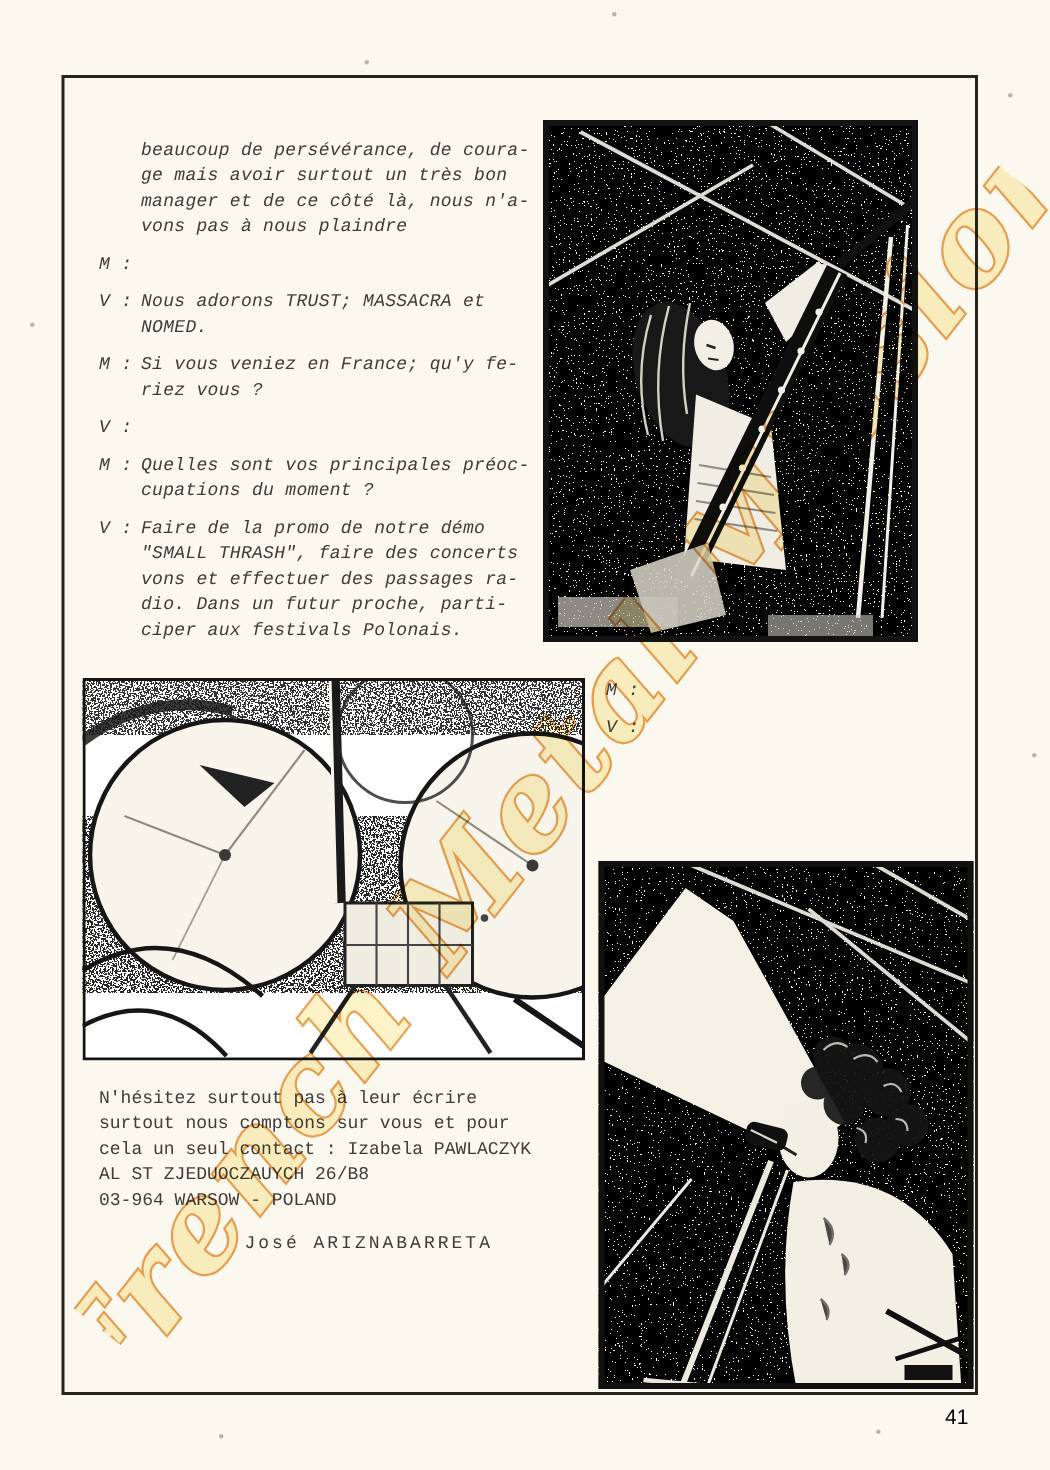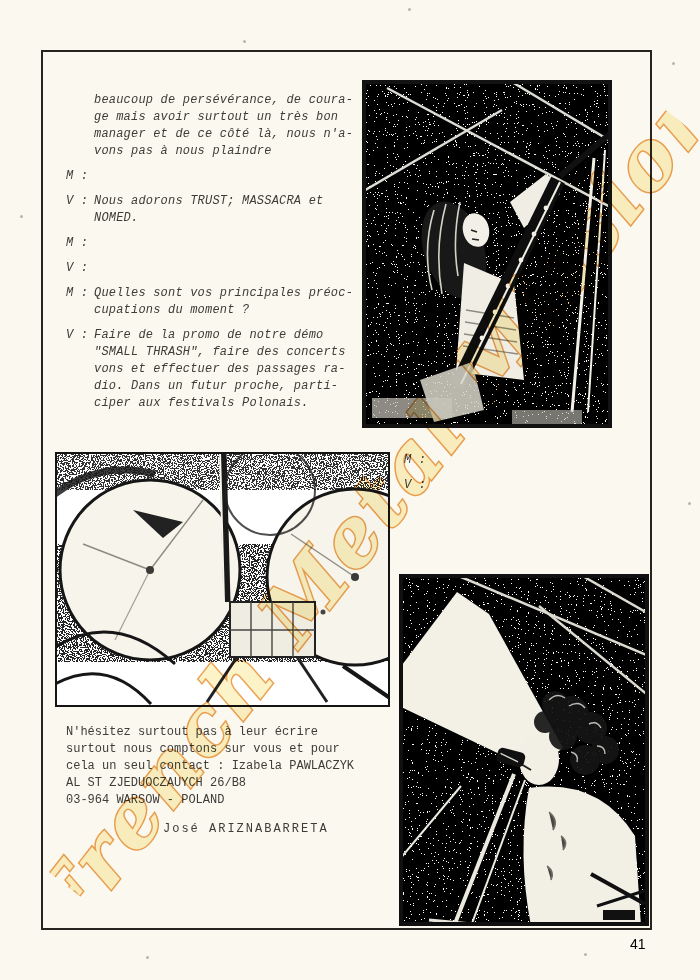--- a/index.html
+++ b/index.html
@@ -61,20 +61,22 @@
     <div class="qa">
       <span class="spk">M :</span>
     </div>
     <div class="qa">
       <span class="spk">V :</span>
       <div class="qt">Nous adorons TRUST; MASSACRA et
 NOMED.</div>
     </div>
     <div class="qa">
       <span class="spk">M :</span>
+      <div class="qt">Si vous veniez en France; qu'y fe-
+riez vous ?</div>
     </div>
     <div class="qa">
       <span class="spk">V :</span>
     </div>
     <div class="qa">
       <span class="spk">M :</span>
       <div class="qt">Quelles sont vos principales préoc-
 cupations du moment ?</div>
     </div>
     <div class="qa">

